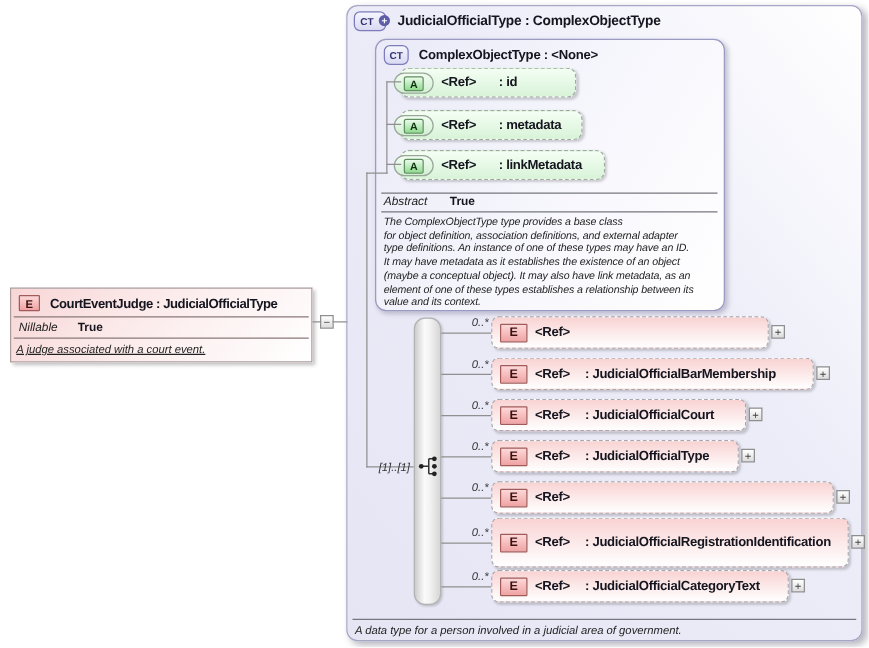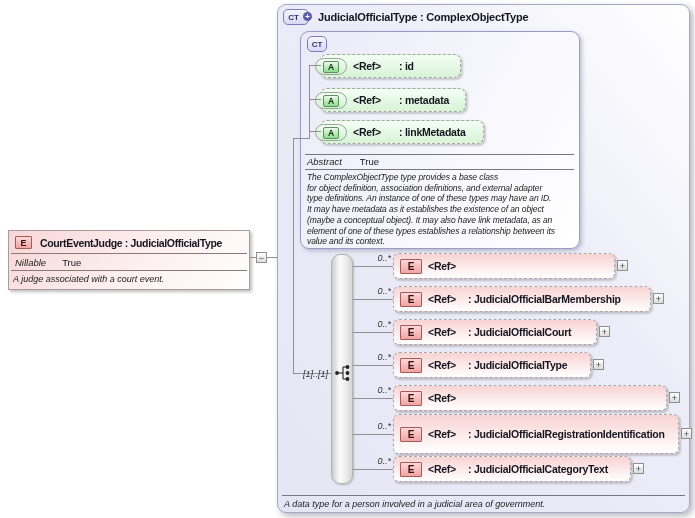--- a/index.html
+++ b/index.html
@@ -10,22 +10,22 @@
 
   
   .entity-box{position:absolute;border:1px solid #ab9b9b;box-sizing:border-box;
     background:linear-gradient(135deg,#f8d6d6 0%,#fcecec 45%,#ffffff 100%);
     box-shadow:2px 2px 3px rgba(0,0,0,0.25);}
   .eb-header{height:21px;display:flex;align-items:center;gap:8px;padding:1px 6px 0 6px;}
   .eb-title{font-size:10.5px;font-weight:bold;letter-spacing:-0.35px;white-space:nowrap;}
   .sep{border-top:1px solid #8a7a7a;margin:0 2px;}
   .prop-row{display:flex;gap:16px;padding:3px 6px 2px 6px;align-items:baseline;}
   .prop-label{font-style:italic;font-size:9.5px;color:#222;}
-  .prop-value{font-weight:normal;font-size:9.5px;}
-  .eb-desc{font-style:italic;font-size:9px;padding:3px 20px 0 4px;color:#222;}
+  .prop-value{font-weight:bold;font-size:9.5px;}
+  .eb-desc{font-style:italic;font-size:9px;padding:3px 20px 0 4px;color:#222;text-decoration:underline;}
 
   
   .type-box{position:absolute;border:1px solid #a6a6c6;border-radius:9px;box-sizing:border-box;
     background:linear-gradient(to bottom left,#ffffff 0%,#ededf9 40%,#e5e5f4 100%);
     box-shadow:3px 3px 6px rgba(90,90,110,0.45);}
   .tb-header{position:absolute;left:5px;top:4px;display:flex;align-items:center;gap:9px;}
   .tb-title{font-size:11px;font-weight:bold;letter-spacing:-0.2px;white-space:nowrap;}
 
   
   .inner-box{position:absolute;border:1px solid #9a9ac2;border-radius:9px;box-sizing:border-box;
@@ -116,20 +116,21 @@
         <span class="ct-plus">+</span>
       </span>
       <span class="tb-title">JudicialOfficialType : ComplexObjectType</span>
     </div>
 
     <div class="inner-box" style="left:22px;top:26px;width:280px;height:218px;">
       <div class="ib-header">
         <span class="icon-ct narrow">
           <span class="ct-label">CT</span>
         </span>
+        <span class="ib-title">ComplexObjectType : &lt;None&gt;</span>
       </div>
 
       <div class="badge-a" style="left:19px;top:22px;width:141px;">
         <span class="a-capsule">
           <span class="icon-a">A</span>
         </span>
         <span class="refcol">&lt;Ref&gt;</span>
         <span class="bname nowrap">: id</span>
       </div>
       <div class="badge-a" style="left:19px;top:56px;width:146px;">

